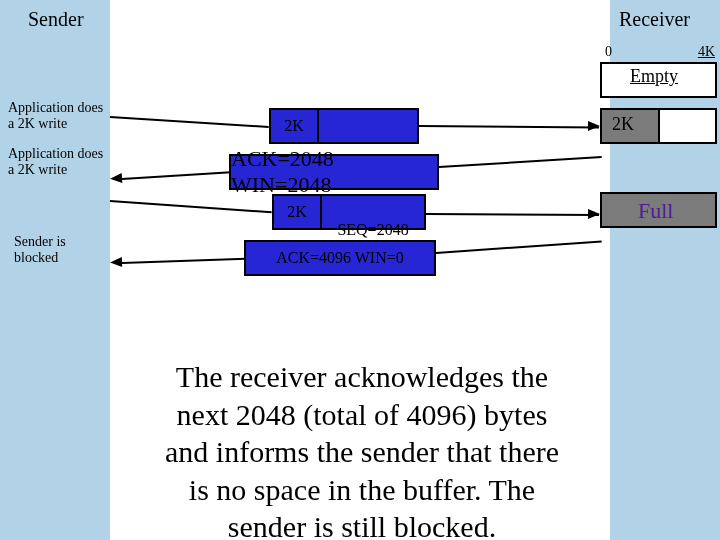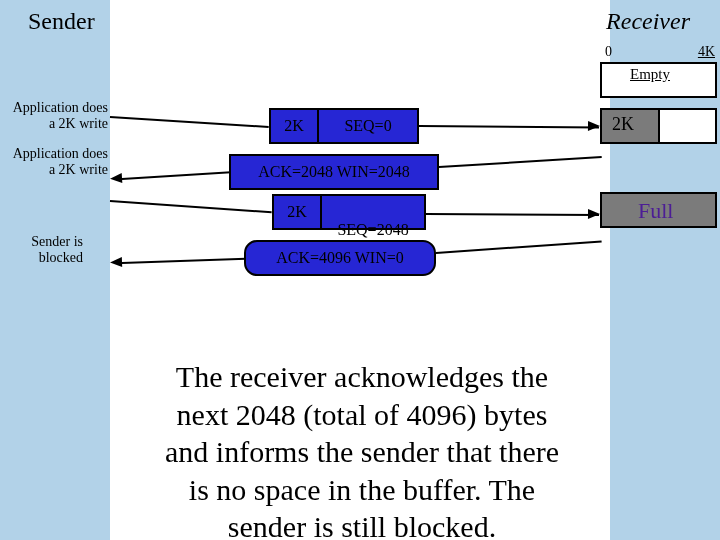--- a/index.html
+++ b/index.html
@@ -16,47 +16,47 @@
       top: 0;
       width: 110px;
       height: 540px;
       background: #b2d2e8;
     }
     .sender-bar { left: 0; }
     .receiver-bar { right: 0; }
     .title {
       position: absolute;
       top: 8px;
-      font-size: 24px;
+      font-size: 20px;
       font-weight: normal;
       color: #000;
     }
     .sender-title { left: 28px; }
-    .receiver-title { right: 30px; font-style: italic; }
+    .receiver-title { right: 30px; }
     .axis-label {
       position: absolute;
       top: 44px;
       font-size: 14px;
       color: #000;
     }
     .axis-left { left: 605px; }
     .axis-right { right: 5px; text-decoration: underline; }
     .buf {
       position: absolute;
       left: 600px;
       width: 117px;
       height: 36px;
       border: 2px solid #000;
     }
     .buf-empty { top: 62px; background: #fff; }
     .buf-empty-label {
       position: absolute;
       left: 630px;
       top: 66px;
-      font-size: 15px;
+      font-size: 18px;
       color: #000;
       text-decoration: underline;
     }
     .buf-2k {
       top: 108px;
       background: #fff;
     }
     .buf-2k-inner {
       position: absolute;
       left: 600px;
@@ -88,35 +88,35 @@
       position: absolute;
       display: flex;
       align-items: center;
       background: #2626d4;
       border: 2px solid #000;
       height: 36px;
     }
     .msg-seq0 { left: 269px; top: 108px; width: 150px; }
     .msg-seq0 .seg-l { width: 48px; border-right: 2px solid #000; display: flex; align-items: center; justify-content: center; height: 100%; font-size: 16px; color: #000; }
     .msg-seq0 .seg-r { flex: 1; display: flex; align-items: center; justify-content: center; height: 100%; font-size: 16px; color: #000; }
-    .msg-ack1 { left: 229px; top: 154px; width: 210px; justify-content: center; font-size: 16px; color: #000; }
+    .msg-ack1 { left: 229px; top: 154px; width: 210px; justify-content: center; font-size: 22px; color: #000; }
     .msg-seq2048 { left: 272px; top: 194px; width: 154px; }
     .msg-seq2048 .seg-l { width: 48px; border-right: 2px solid #000; display: flex; align-items: center; justify-content: center; height: 100%; font-size: 16px; color: #000; }
     .msg-seq2048 .seg-r { flex: 1; display: flex; align-items: center; justify-content: center; height: 100%; font-size: 16px; color: #000; margin-top: 36px; }
-    .msg-ack2 { left: 244px; top: 240px; width: 192px; justify-content: center; font-size: 16px; color: #000; border-radius: 13px; }
+    .msg-ack2 { left: 244px; top: 240px; width: 192px; justify-content: center; font-size: 16px; color: #000; }
     .evt {
       position: absolute;
       font-size: 14px;
       color: #000;
-      text-align: right;
+      text-align: left;
       line-height: 1.15;
     }
     .evt1 { left: 8px; top: 100px; width: 100px; }
     .evt2 { left: 8px; top: 146px; width: 100px; }
-    .evt3 { left: 3px; top: 234px; width: 80px; }
+    .evt3 { left: 14px; top: 234px; width: 80px; }
     .caption {
       position: absolute;
       left: 152px;
       top: 358px;
       width: 420px;
       font-size: 30px;
       text-align: center;
       color: #000;
       line-height: 1.25;
     }
@@ -158,21 +158,20 @@
 
 <div class="buf buf-2k"></div>
 <div class="buf-2k-inner"></div>
 <div class="buf-2k-label">2K</div>
 
 <div class="buf buf-full"></div>
 <div class="buf-full-label">Full</div>
 
 <div class="msg-box msg-seq0">
   <div class="seg-l">2K</div>
-  <div class="seg-r">SEQ=0</div>
 </div>
 <div class="msg-box msg-ack1">ACK=2048 WIN=2048</div>
 <div class="msg-box msg-seq2048">
   <div class="seg-l">2K</div>
   <div class="seg-r">SEQ=2048</div>
 </div>
 <div class="msg-box msg-ack2">ACK=4096 WIN=0</div>
 
 <div class="evt evt1">Application does a 2K write</div>
 <div class="evt evt2">Application does a 2K write</div>

